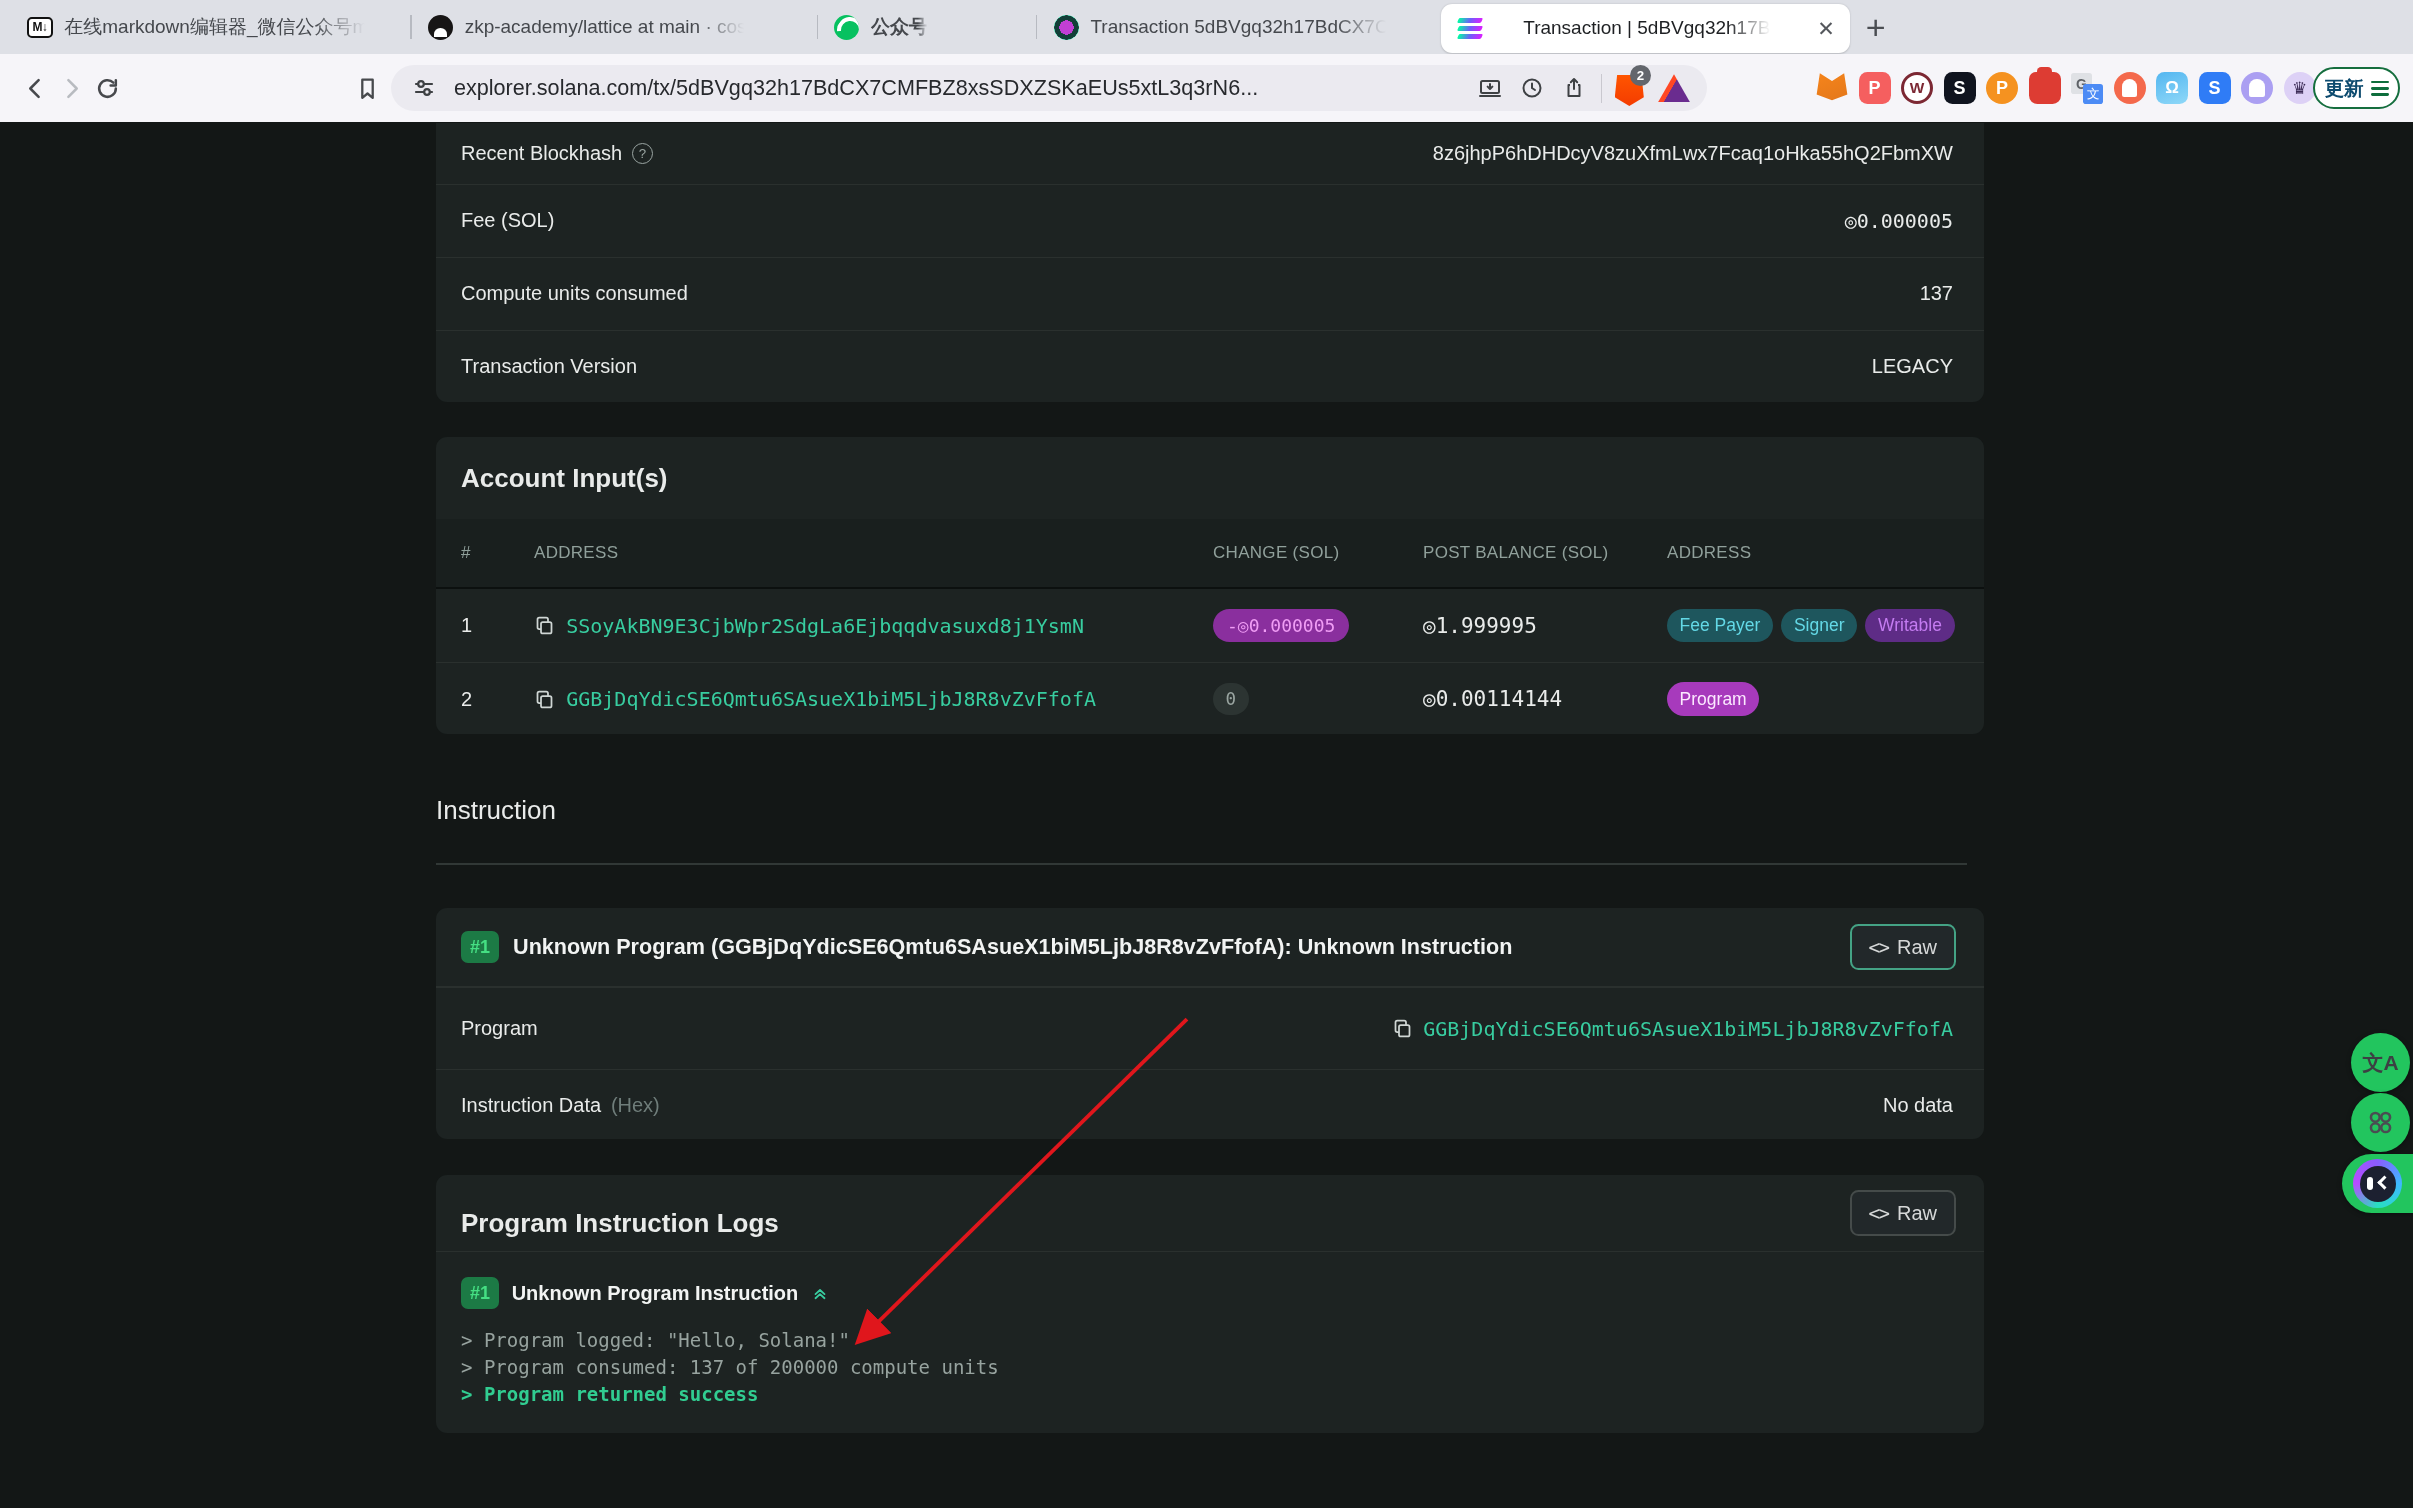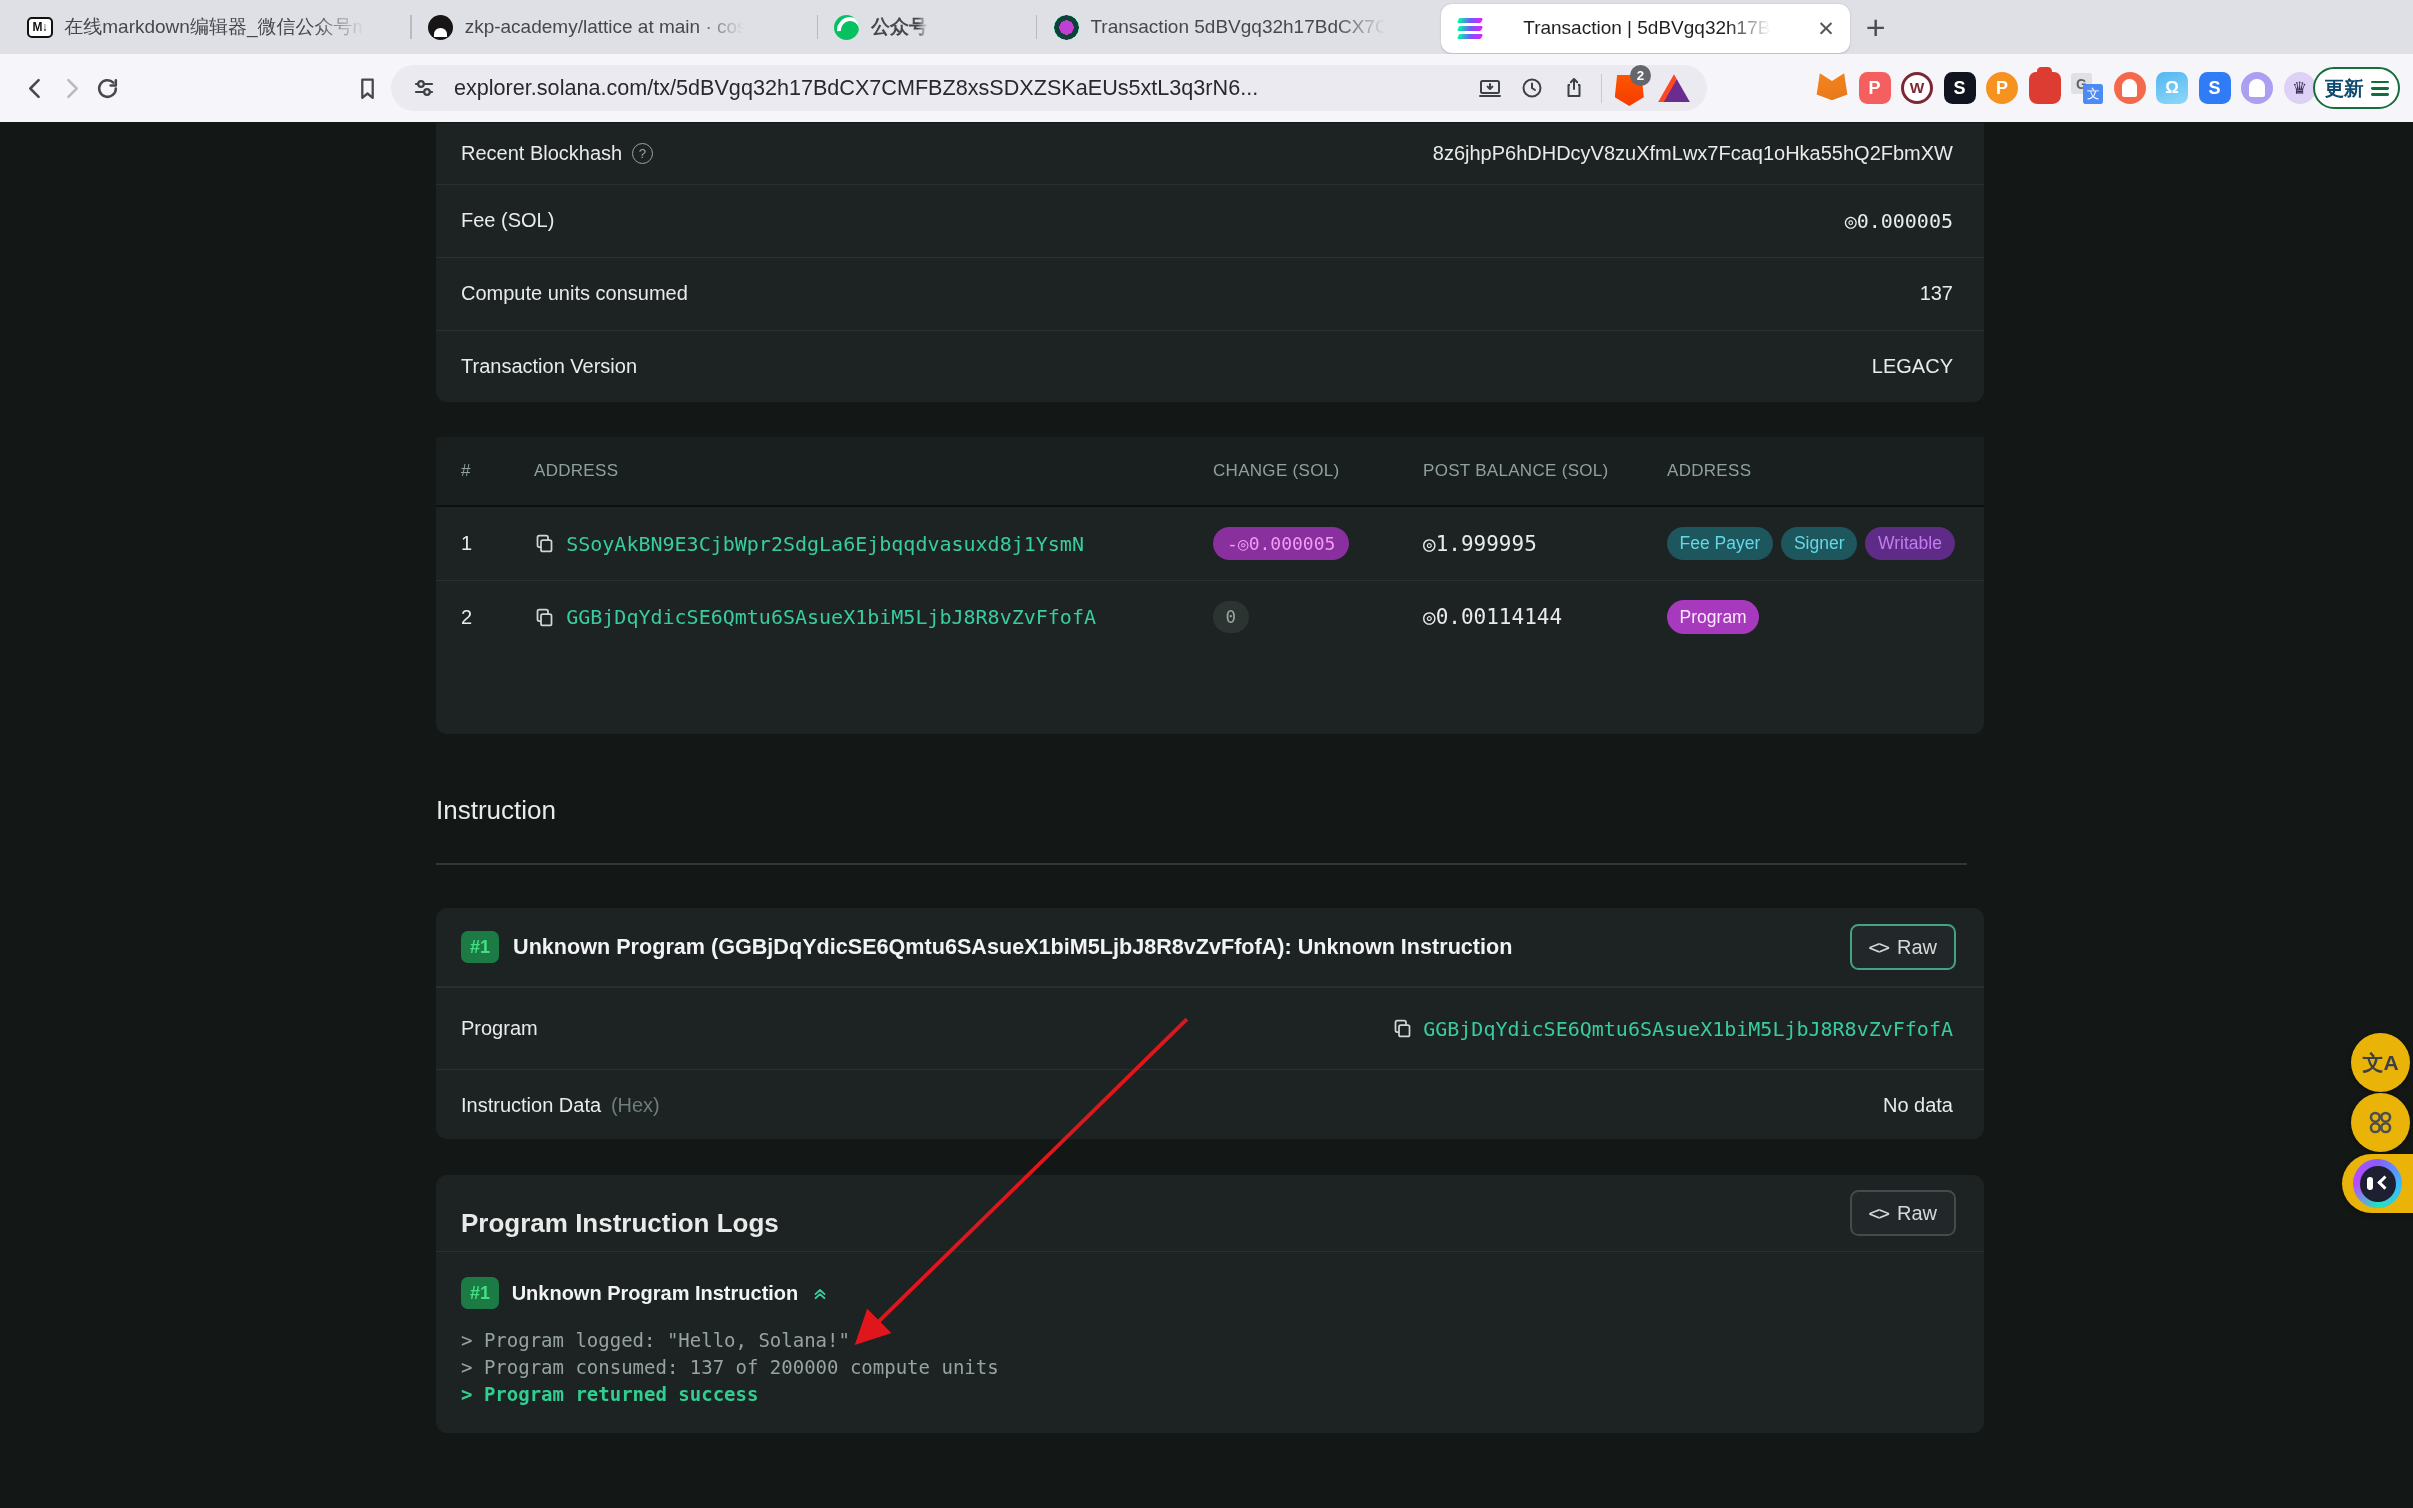--- a/index.html
+++ b/index.html
@@ -137,21 +137,21 @@
   .logs-sub{display:flex;align-items:center;gap:12.6px;margin-top:5.6px;}
   .logs-sub-title{font-size:20px;font-weight:bold;color:#f2f4f3;}
   .collapse-ic{color:var(--green);display:flex;}
   .collapse-ic svg{width:18px;height:18px;}
   .log-lines{margin-top:18px;}
   .log-line{font-family:var(--mono);font-size:19px;color:#97a39f;line-height:27px;white-space:pre;}
   .log-line.success{color:#31cd91;font-weight:bold;}
 
   .annot{position:absolute;left:0;top:0;pointer-events:none;z-index:50;}
 
-  .float-btn{position:absolute;width:59px;height:59px;border-radius:50%;background:#eab308;box-shadow:0 1.4px 5.6px rgba(0,0,0,.35);display:flex;align-items:center;justify-content:center;z-index:60;}
+  .float-btn{position:absolute;width:59px;height:59px;border-radius:50%;background:#22c55e;box-shadow:0 1.4px 5.6px rgba(0,0,0,.35);display:flex;align-items:center;justify-content:center;z-index:60;}
   .fb-translate{left:2351px;top:910px;color:#3c4043;font-size:21px;font-weight:bold;}
   .fb-grid{left:2351px;top:970px;color:#4a4d52;}
   .fb-grid svg{width:31px;height:31px;}
   .fb-robot{left:2342px;top:1031px;width:84px;border-radius:31px 0 0 31px;justify-content:flex-start;padding-left:11.2px;}
   .robot-ring{width:49px;height:49px;border-radius:50%;background:conic-gradient(#8a5cff,#3db8ff,#27e0c0,#b84bff,#8a5cff);display:flex;align-items:center;justify-content:center;}
   .robot-face{width:36px;height:36px;border-radius:50%;background:#1c2030;display:flex;align-items:center;justify-content:center;gap:4.9px;}
   .robot-face .eye1{width:6.3px;height:12.6px;border-radius:3.5px;background:#fff;}
   .robot-face .eye2{width:9.8px;height:9.8px;border-left:3.5px solid #fff;border-bottom:3.5px solid #fff;transform:rotate(45deg) translateY(-2.1px);}
 </style>
 </head>
@@ -332,20 +332,21 @@
         <span class="row-label">Compute units consumed</span>
         <span class="row-value">137</span>
       </div>
       <div class="row">
         <span class="row-label">Transaction Version</span>
         <span class="row-value">LEGACY</span>
       </div>
     </div>
 
     <div class="card accounts">
+      <div class="acct-title">Account Input(s)</div>
       <div class="tbl-head">
         <span>#</span>
         <span>ADDRESS</span>
         <span>CHANGE (SOL)</span>
         <span>POST BALANCE (SOL)</span>
         <span>ADDRESS</span>
       </div>
       <div class="tbl-row">
         <span class="cell-num">1</span>
         <span class="cell-addr">

